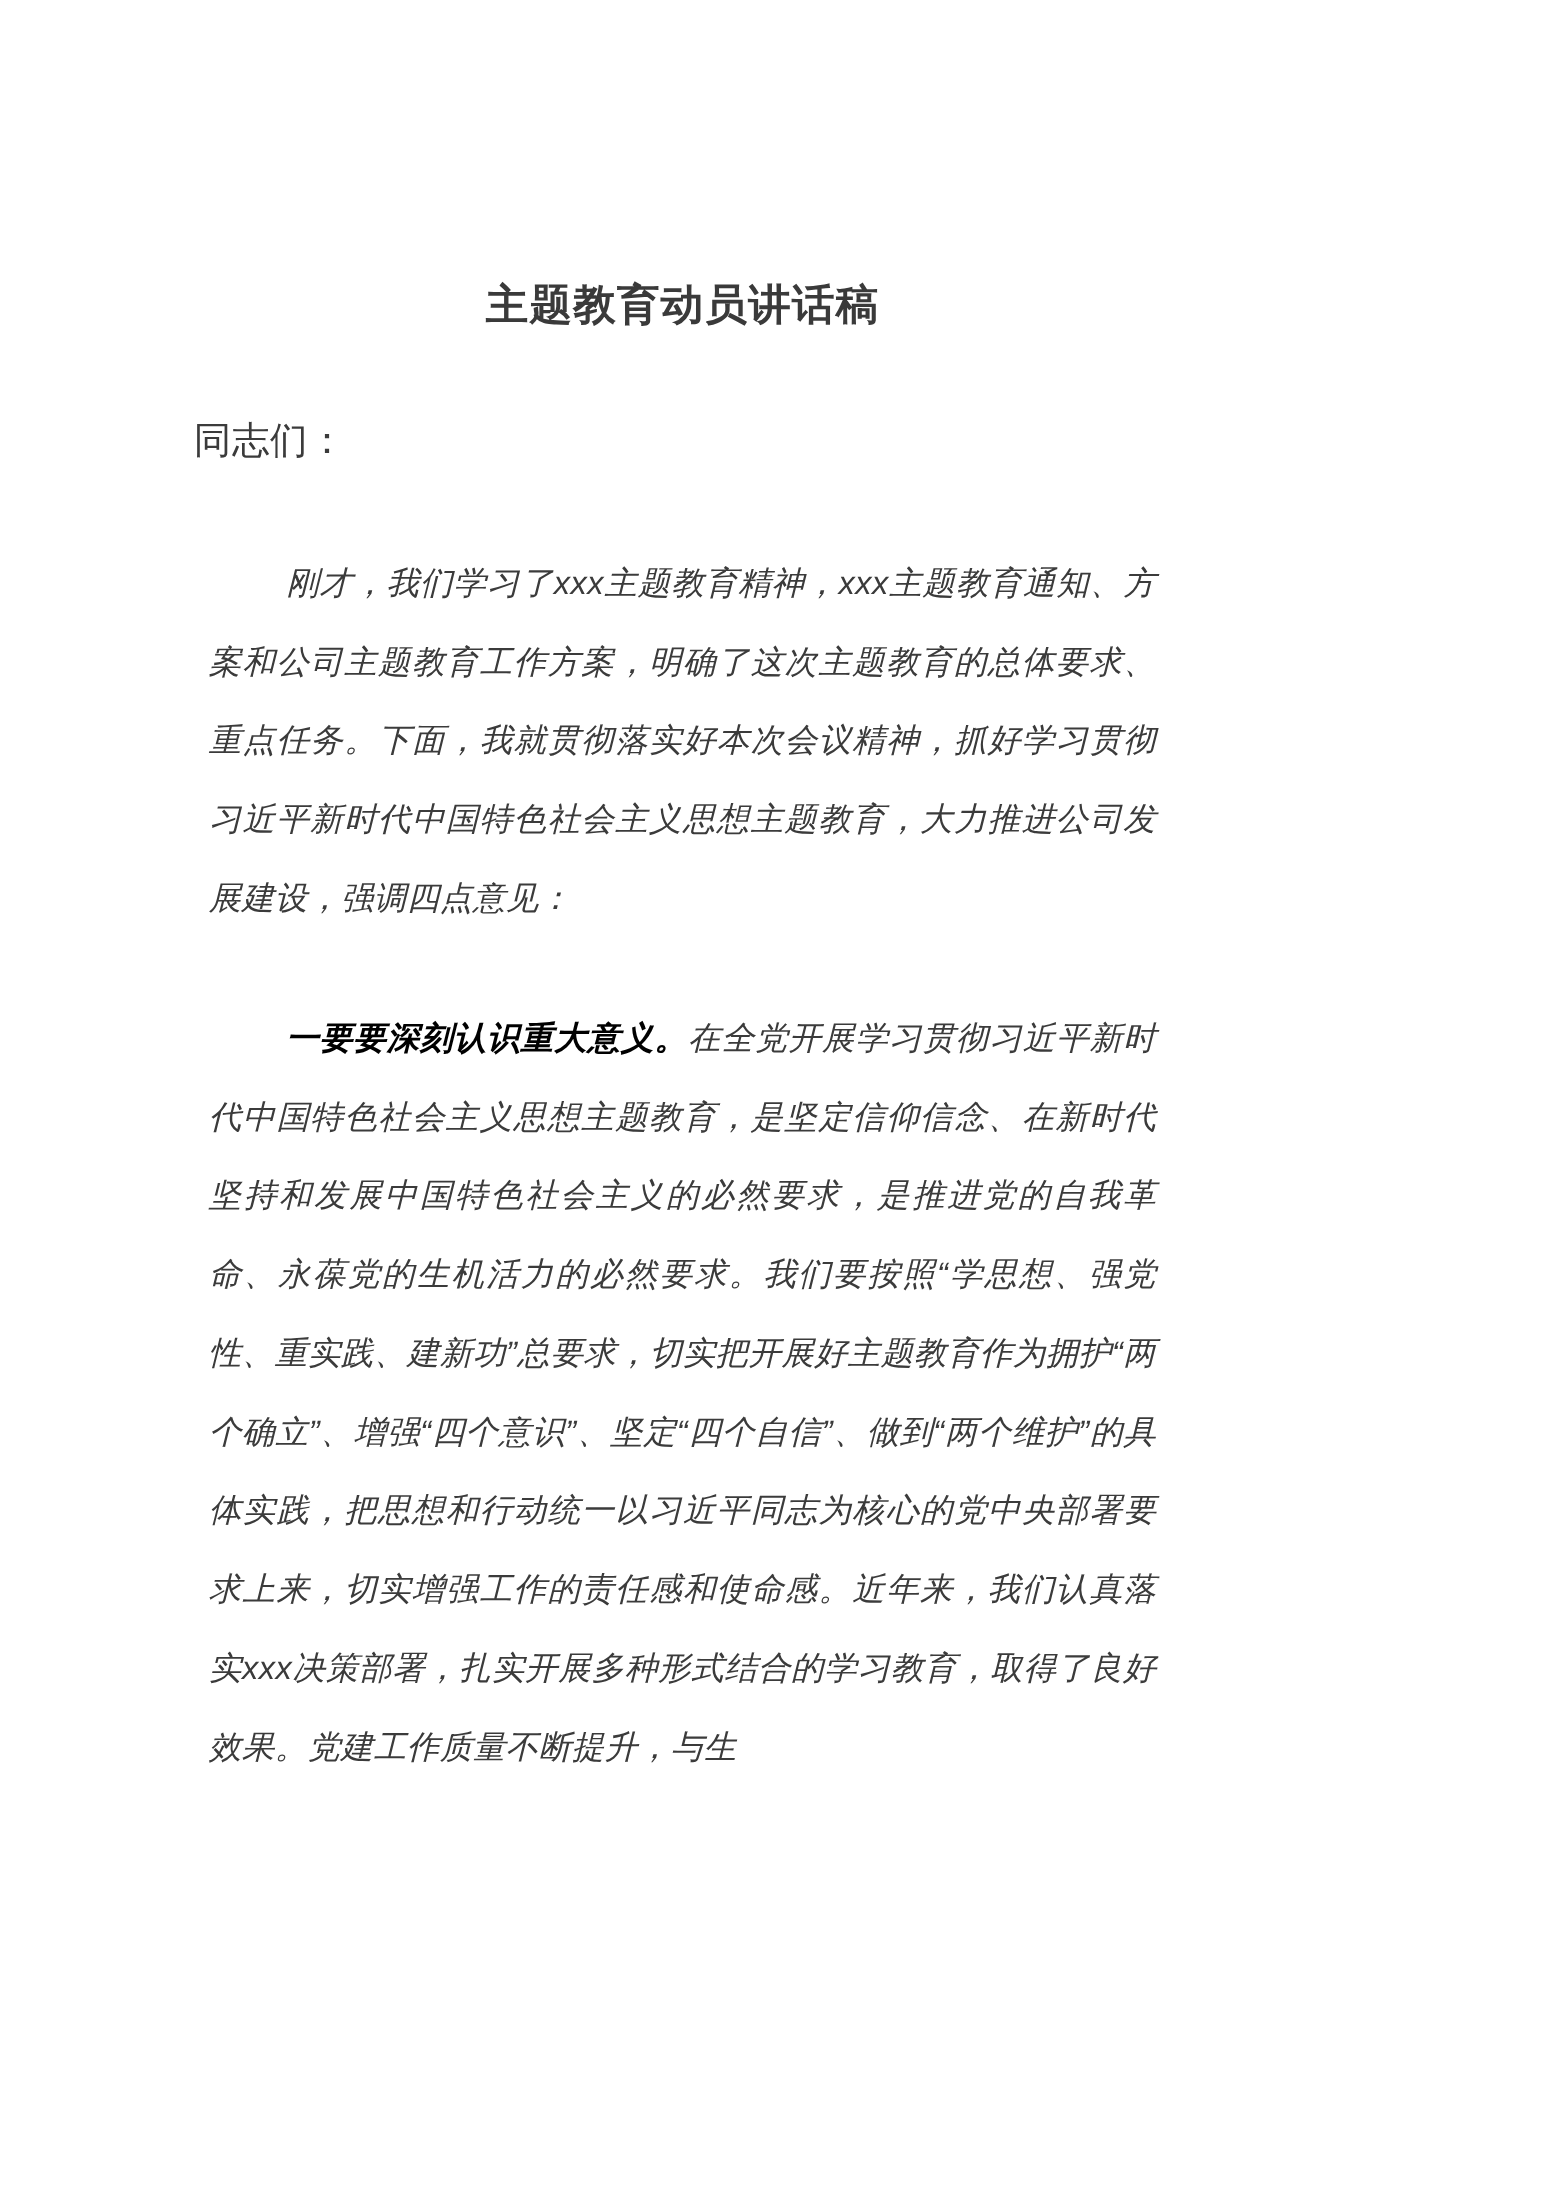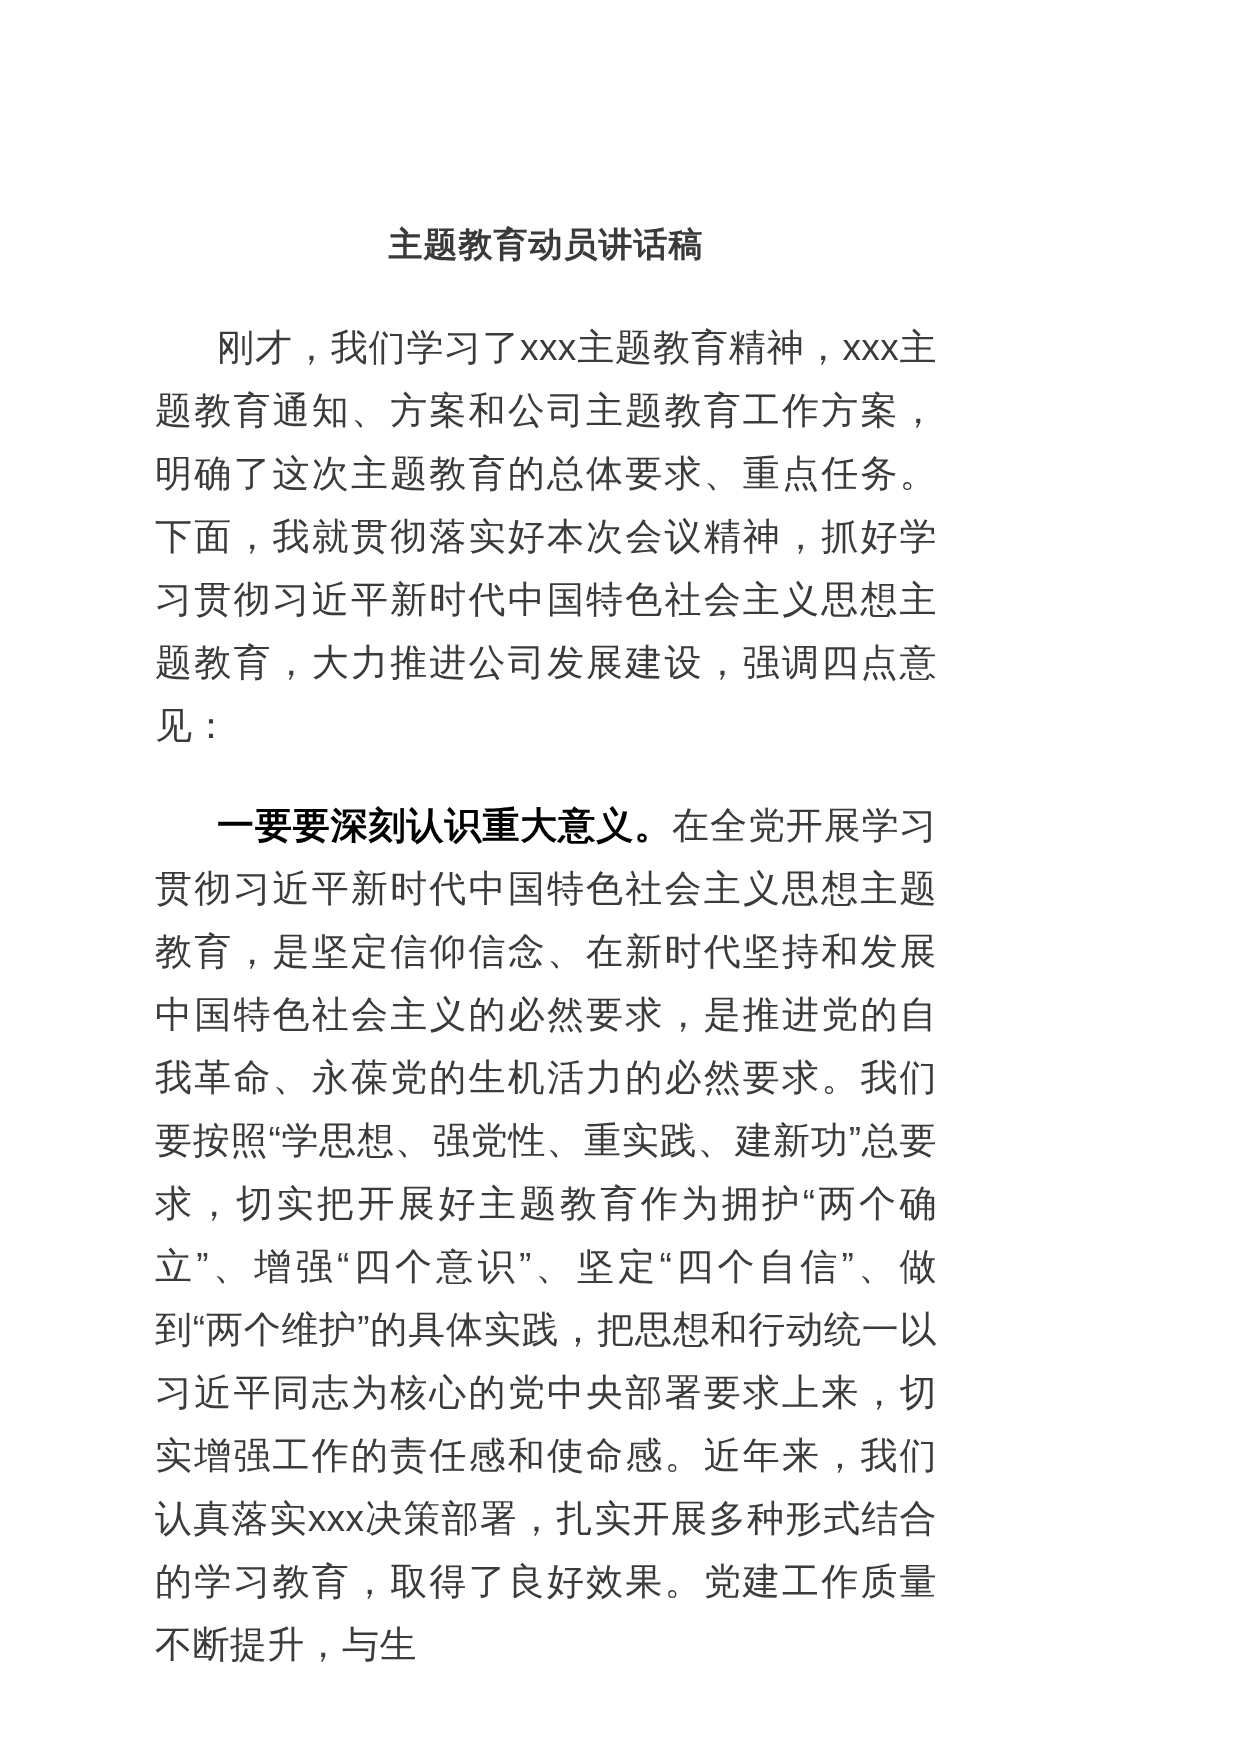--- a/index.html
+++ b/index.html
@@ -42,45 +42,47 @@
   .salutation {
     margin: 0;
     padding: 0;
     font-size: 30px;
     line-height: 1.5;
     color: #3b3b3b;
     padding-top: 62px;
     letter-spacing: 0.5px;
   }
   .para {
-    margin: 0;
+    margin: 12px;
     padding: 0;
-    font-size: 37px;
+    font-size: 26px;
     line-height: 63px;
     color: #3b3b3b;
     text-align: justify;
     text-justify: inter-character;
     text-indent: 62px;
     letter-spacing: 0.4px;
+    font-style: italic;
   }
   .para-1 { padding-top: 48px; }
   .para-2 { padding-top: 37px; }
   .para strong {
     font-weight: bold;
     color: #000000;
   }
 </style>
 </head>
 <body>
 
 <div class="page">
   <div class="content">
 
     <h1 class="doc-title">主题教育动员讲话稿</h1>
 
+    <p class="salutation">同志们：</p>
 
     <p class="para para-1">刚才，我们学习了xxx主题教育精神，xxx主题教育通知、方案和公司主题教育工作方案，明确了这次主题教育的总体要求、重点任务。下面，我就贯彻落实好本次会议精神，抓好学习贯彻习近平新时代中国特色社会主义思想主题教育，大力推进公司发展建设，强调四点意见：</p>
 
     <p class="para para-2">
       <strong>一要要深刻认识重大意义。</strong><span>在全党开展学习贯彻习近平新时代中国特色社会主义思想主题教育，是坚定信仰信念、在新时代坚持和发展中国特色社会主义的必然要求，是推进党的自我革命、永葆党的生机活力的必然要求。我们要按照“学思想、强党性、重实践、建新功”总要求，切实把开展好主题教育作为拥护“两个确立”、增强“四个意识”、坚定“四个自信”、做到“两个维护”的具体实践，把思想和行动统一以习近平同志为核心的党中央部署要求上来，切实增强工作的责任感和使命感。近年来，我们认真落实xxx决策部署，扎实开展多种形式结合的学习教育，取得了良好效果。党建工作质量不断提升，与生</span>
     </p>
 
   </div>
 </div>
 

